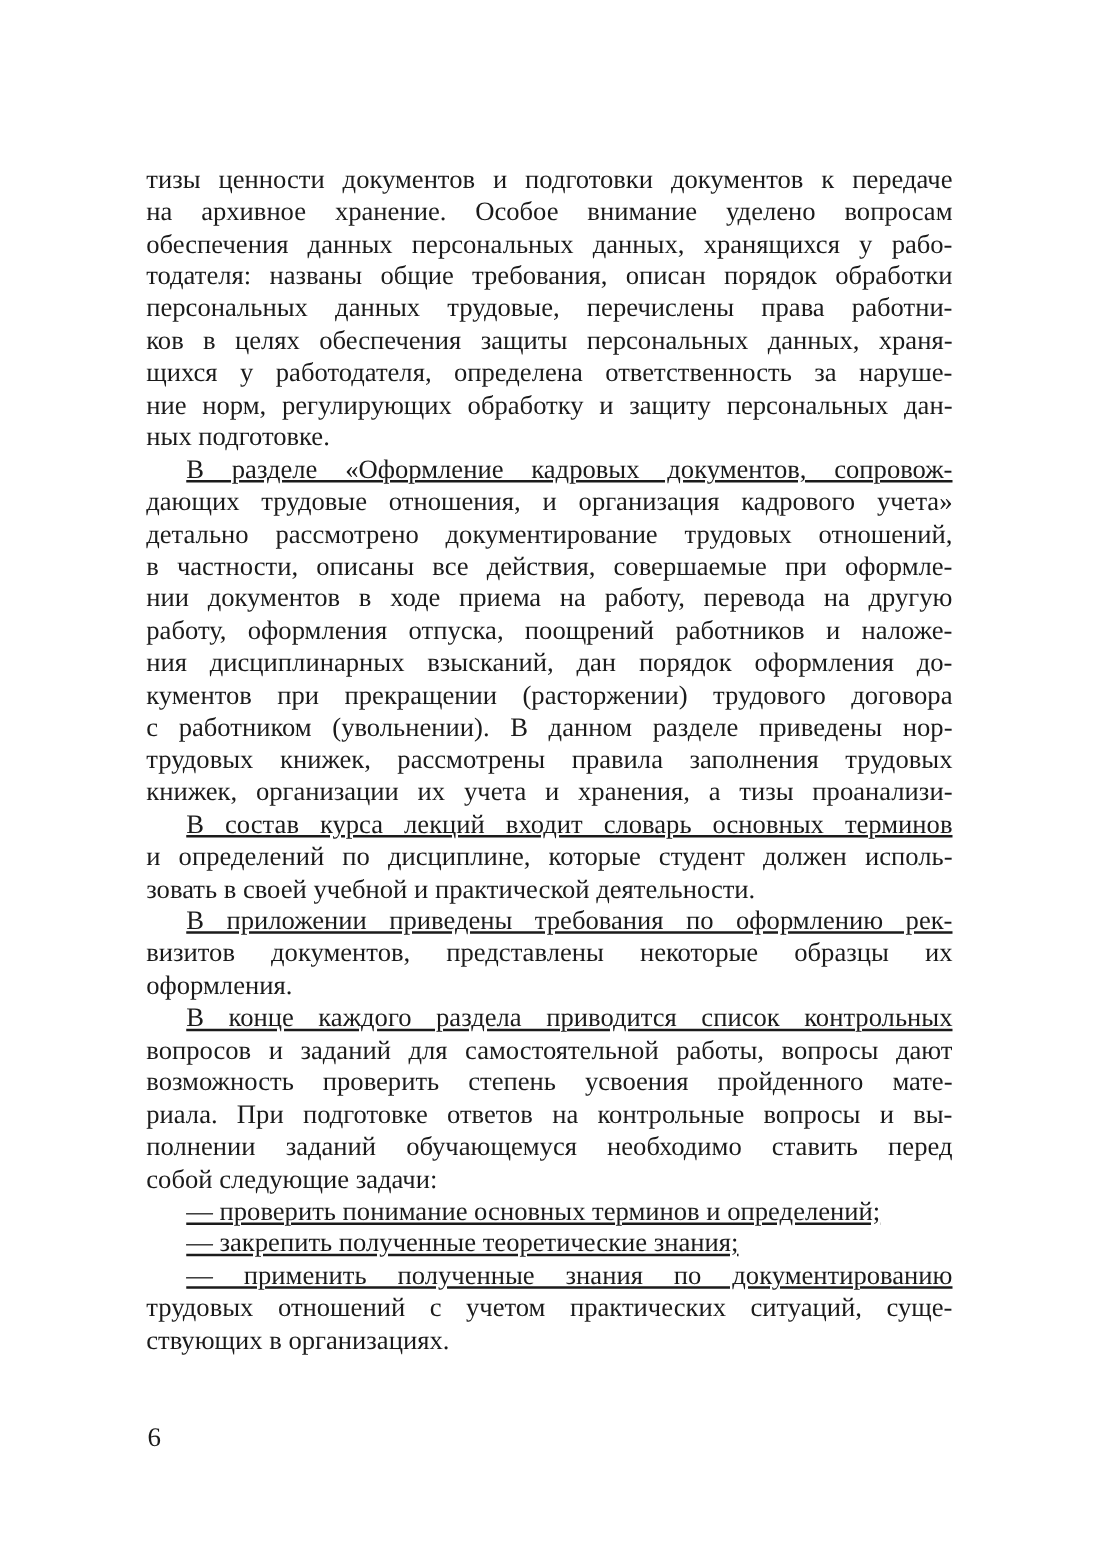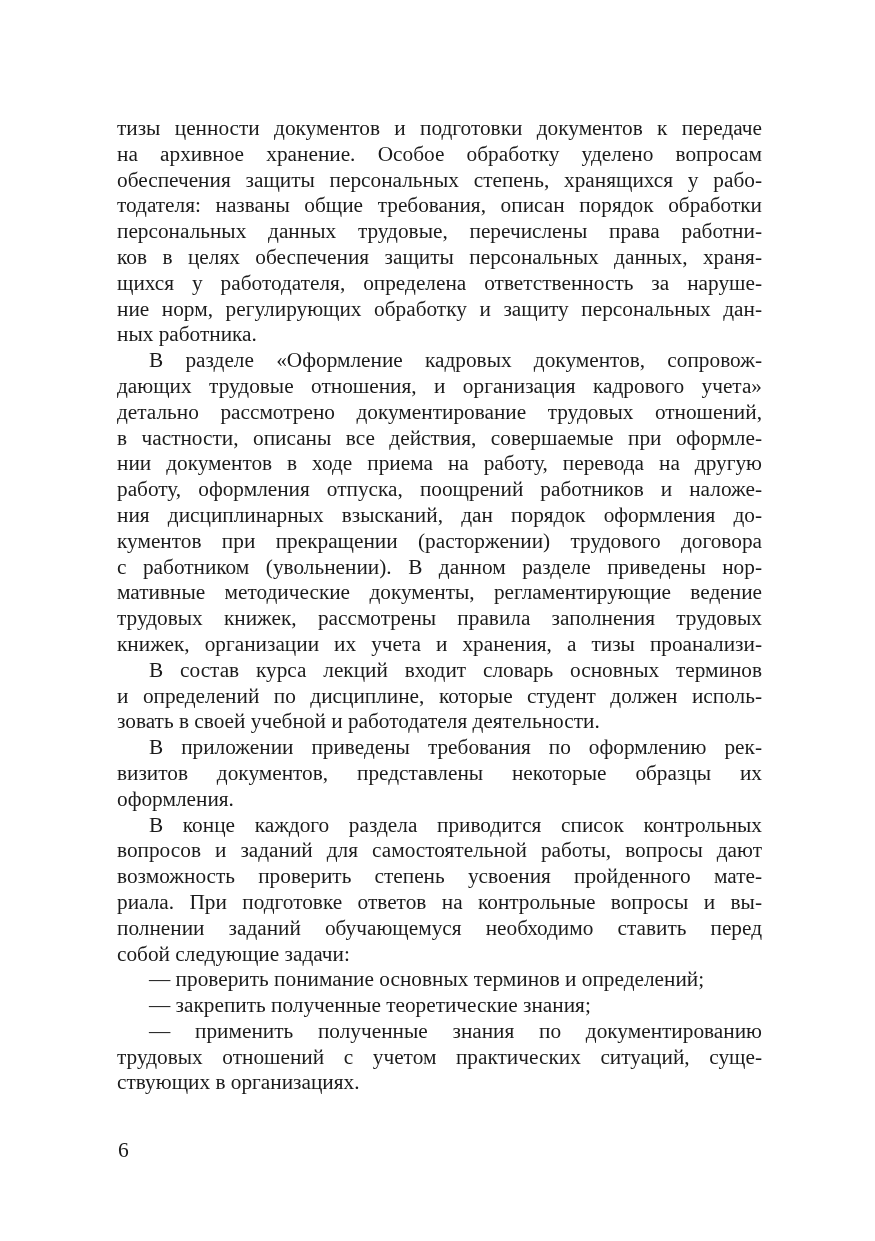--- a/index.html
+++ b/index.html
@@ -12,84 +12,84 @@
     width: 875px;
     height: 1241px;
     background: #ffffff;
     font-family: "Liberation Serif", "DejaVu Serif", serif;
     color: #1b1b1b;
     overflow: hidden;
   }
   .text-block {
     position: absolute;
     left: 117px;
-    top: 116px;
+    top: 131px;
     width: 645px;
     font-size: 21.3px;
     line-height: 25.8px;
     -webkit-font-smoothing: antialiased;
   }
   .paragraph {
     margin: 0;
     padding: 0;
   }
   .line {
     text-align: justify;
     text-align-last: justify;
     white-space: normal;
   }
   .line.last {
     text-align-last: left;
   }
   .line.indent {
     text-indent: 32px;
+    text-decoration: underline;
   }
   .page-number {
     position: absolute;
     left: 118px;
     top: 1137px;
     font-size: 21.5px;
     line-height: 26px;
     color: #1b1b1b;
   }
 </style>
 </head>
 <body>
 
 <div class="page" style="background: rgb(255, 255, 255); color: rgb(27, 27, 27);">
   <div class="text-block" id="text-block">
       <div class="paragraph">
         <div class="line">тизы ценности документов и подготовки документов к передаче</div>
-        <div class="line">на архивное хранение. Особое обработку уделено вопросам</div>
-        <div class="line">обеспечения защиты персональных степень, хранящихся у рабо-</div>
+        <div class="line">на архивное хранение. Особое внимание уделено вопросам</div>
+        <div class="line">обеспечения данных персональных данных, хранящихся у рабо-</div>
         <div class="line">тодателя: названы общие требования, описан порядок обработки</div>
         <div class="line">персональных данных трудовые, перечислены права работни-</div>
         <div class="line">ков в целях обеспечения защиты персональных данных, храня-</div>
         <div class="line">щихся у работодателя, определена ответственность за наруше-</div>
         <div class="line">ние норм, регулирующих обработку и защиту персональных дан-</div>
-        <div class="line last">ных работника.</div>
+        <div class="line last">ных подготовке.</div>
       </div>
       <div class="paragraph">
         <div class="line indent">В разделе «Оформление кадровых документов, сопровож-</div>
         <div class="line">дающих трудовые отношения, и организация кадрового учета»</div>
         <div class="line">детально рассмотрено документирование трудовых отношений,</div>
         <div class="line">в частности, описаны все действия, совершаемые при оформле-</div>
         <div class="line">нии документов в ходе приема на работу, перевода на другую</div>
         <div class="line">работу, оформления отпуска, поощрений работников и наложе-</div>
         <div class="line">ния дисциплинарных взысканий, дан порядок оформления до-</div>
         <div class="line">кументов при прекращении (расторжении) трудового договора</div>
         <div class="line">с работником (увольнении). В данном разделе приведены нор-</div>
-        <div class="line">мативные методические документы, регламентирующие ведение</div>
         <div class="line">трудовых книжек, рассмотрены правила заполнения трудовых</div>
         <div class="line">книжек, организации их учета и хранения, а тизы проанализи-</div>
       </div>
       <div class="paragraph">
         <div class="line indent">В состав курса лекций входит словарь основных терминов</div>
         <div class="line">и определений по дисциплине, которые студент должен исполь-</div>
-        <div class="line last">зовать в своей учебной и работодателя деятельности.</div>
+        <div class="line last">зовать в своей учебной и практической деятельности.</div>
       </div>
       <div class="paragraph">
         <div class="line indent">В приложении приведены требования по оформлению рек-</div>
         <div class="line">визитов документов, представлены некоторые образцы их</div>
         <div class="line last">оформления.</div>
       </div>
       <div class="paragraph">
         <div class="line indent">В конце каждого раздела приводится список контрольных</div>
         <div class="line">вопросов и заданий для самостоятельной работы, вопросы дают</div>
         <div class="line">возможность проверить степень усвоения пройденного мате-</div>

